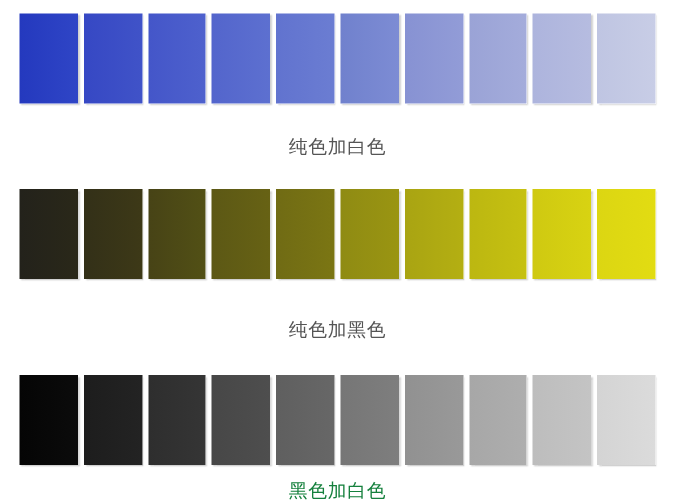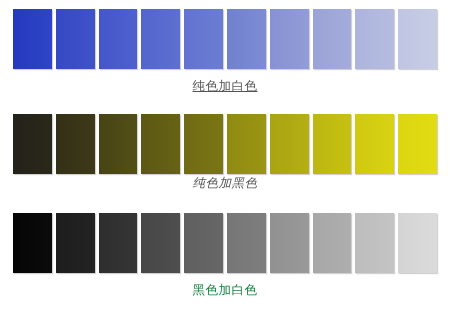--- a/index.html
+++ b/index.html
@@ -41,23 +41,23 @@
     margin-right: 0;
   }
   .ramp-label {
     text-align: center;
     font-size: 12.5px;
     color: #555555;
     line-height: 1;
     letter-spacing: 0.5px;
   }
   #block-0 .swatch-row { padding-top: 9px; }
-  #block-0 .ramp-label { padding-top: 11px; text-decoration: underline; }
+  #block-0 .ramp-label { padding-top: 23px; }
   #block-1 .swatch-row { padding-top: 21px; }
-  #block-1 .ramp-label { padding-top: 3px; font-style: italic; }
+  #block-1 .ramp-label { padding-top: 28px; }
   #block-2 .swatch-row { padding-top: 24px; }
   #block-2 .ramp-label { padding-top: 11px; }
 </style>
 </head>
 <body style="background: rgb(255, 255, 255);">
 
 <div class="palette-page">
 
   <div class="ramp-block" id="block-0">
     <div class="swatch-row">

